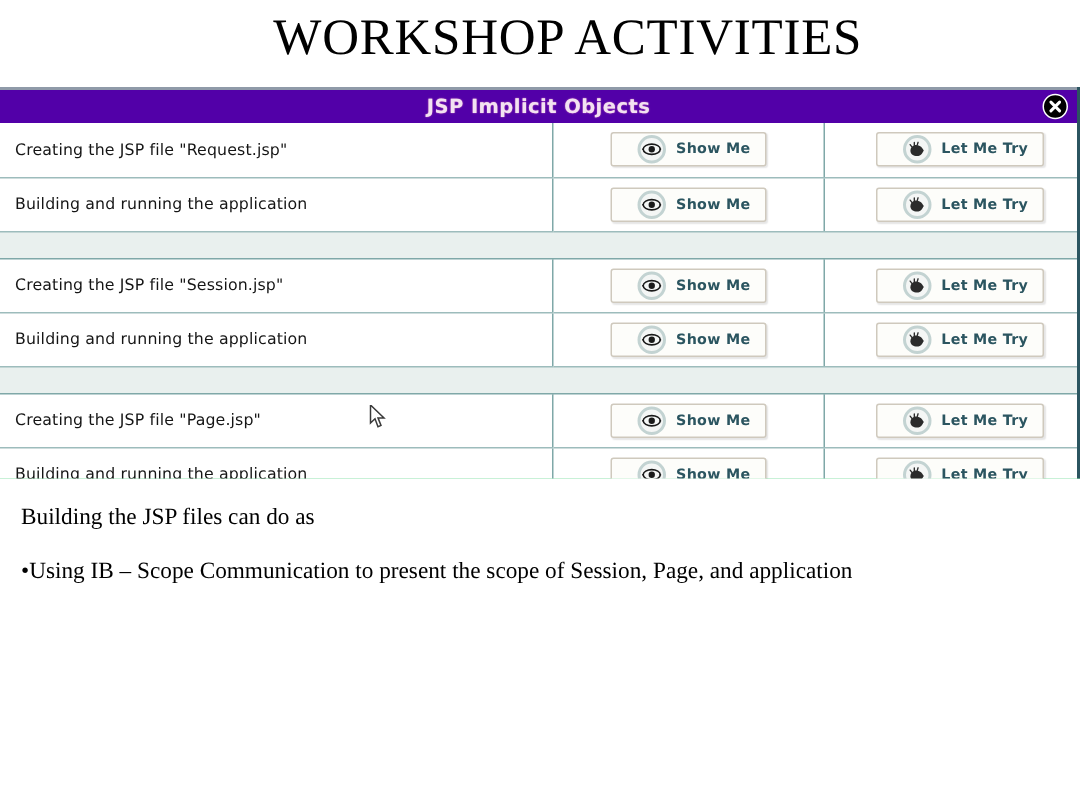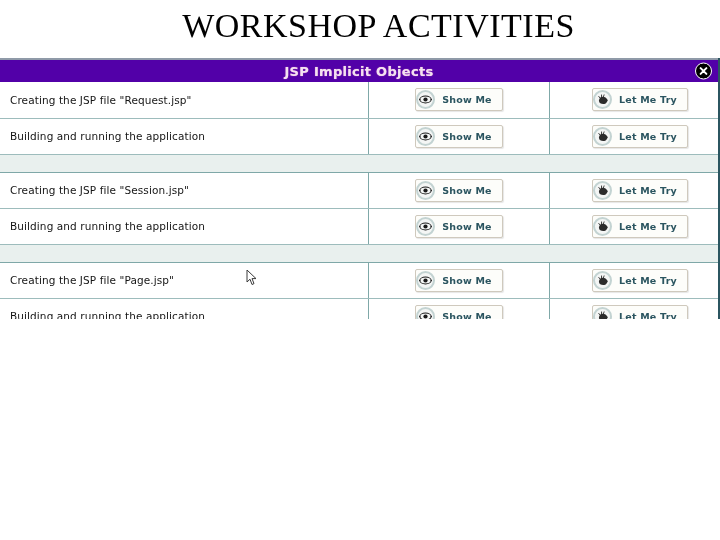--- a/index.html
+++ b/index.html
@@ -108,21 +108,21 @@
     white-space: nowrap;
     letter-spacing: 0.1px;
     display: block;
   }
 
   
   .ibtn {
     display: inline-flex;
     align-items: center;
     height: 23px;
-    padding: 0 10px 0 0;
+    padding: 0 10px 0 17px;
     background: #fdfdfa;
     border: 1px solid #cfc9bd;
     border-radius: 2px;
     box-shadow: 1px 1px 1px rgba(0,0,0,0.10);
     box-sizing: border-box;
   }
   .ibtn .glyph {
     width: 19px;
     height: 19px;
     margin-right: 7px;
@@ -344,16 +344,18 @@
   </table>
 
   <div class="cursor-mark">
     <svg width="12" height="16" viewBox="0 0 12 16" aria-hidden="true">
       <path d="M1 0 L1 12 L4 9.2 L6 14.5 L8 13.6 L6 8.6 L10 8.6 Z" fill="#ffffff" stroke="#3a3a3a" stroke-width="1"></path>
     </svg>
   </div>
 </div>
 
 <div class="body-text">
-
-
+  <div class="bt-line">Building the JSP files can do as</div>
+
+
+  <div class="bt-line justify"><span class="bullet">•</span><span>Using IB – Scope Communication to present the scope of Session, Page, and application</span></div>
 
 </div>
 
 </body></html>

